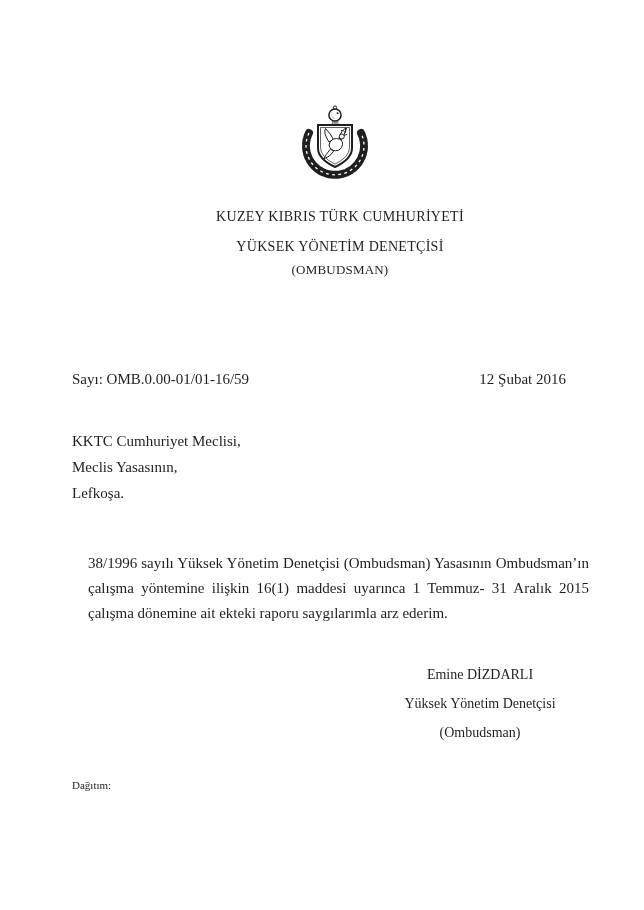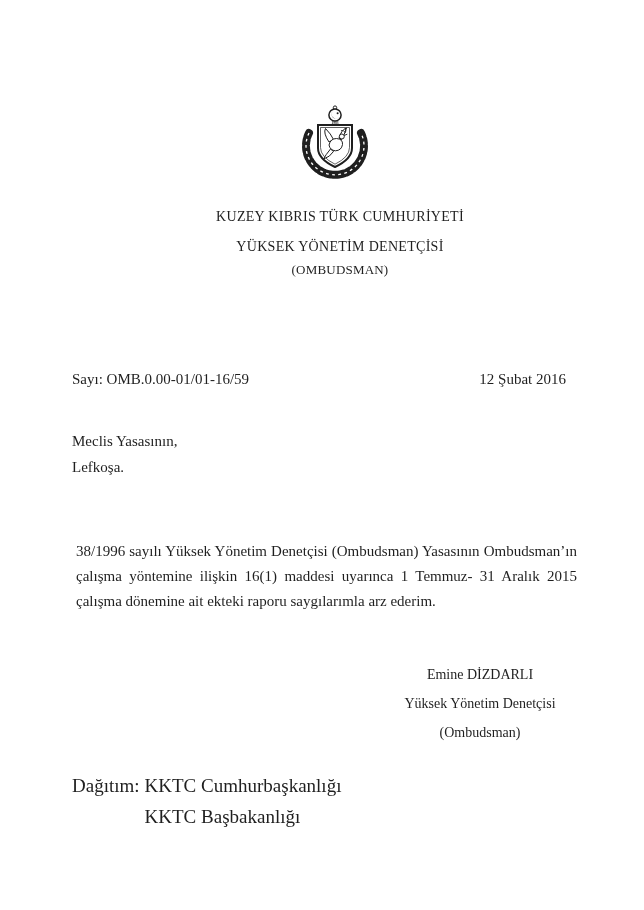--- a/index.html
+++ b/index.html
@@ -55,40 +55,40 @@
   }
   
   .body-par {
     position: absolute;
     top: 535px;
     left: 72px;
     width: 501px;
     font-size: 15px;
     line-height: 25px;
     text-align: justify;
-    margin: 4px;
+    margin: 16px;
   }
   
   .signature {
     position: absolute;
     top: 660px;
     left: 375px;
     width: 210px;
     text-align: center;
     font-size: 14px;
     line-height: 29px;
   }
   
   .distribution {
     position: absolute;
     top: 770px;
     left: 72px;
     display: flex;
     gap: 5px;
-    font-size: 19px;
+    font-size: 11px;
     line-height: 31px;
   }
   .emblem svg { display: block; width: 100%; height: 100%; }
 </style>
 </head>
 <body>
 
 <div class="page">
 
   <div class="emblem">
@@ -128,33 +128,30 @@
   <div class="letterhead lh1">KUZEY KIBRIS TÜRK CUMHURİYETİ</div>
   <div class="letterhead lh2">YÜKSEK YÖNETİM DENETÇİSİ</div>
   <div class="letterhead lh3">(OMBUDSMAN)</div>
 
   <div class="ref-row">
     <span>Sayı: OMB.0.00-01/01-16/59</span>
     <span>12 Şubat 2016</span>
   </div>
 
   <div class="recipient">
+    <div>KKTC Cumhuriyet Meclisi,</div>
     <div>Meclis Yasasının,</div>
     <div>Lefkoşa.</div>
   </div>
 
   <p class="body-par">38/1996 sayılı Yüksek Yönetim Denetçisi (Ombudsman) Yasasının Ombudsman’ın çalışma yöntemine ilişkin 16(1) maddesi uyarınca 1 Temmuz- 31 Aralık 2015 çalışma dönemine ait ekteki raporu saygılarımla arz ederim.</p>
 
   <div class="signature">
     <div>Emine DİZDARLI</div>
     <div>Yüksek Yönetim Denetçisi</div>
     <div>(Ombudsman)</div>
   </div>
 
   <div class="distribution">
     <span>Dağıtım:</span>
-    <div>
-      <div>KKTC Cumhurbaşkanlığı</div>
-      <div>KKTC Başbakanlığı</div>
-    </div>
   </div>
 
 </div>
 
 </body></html>

